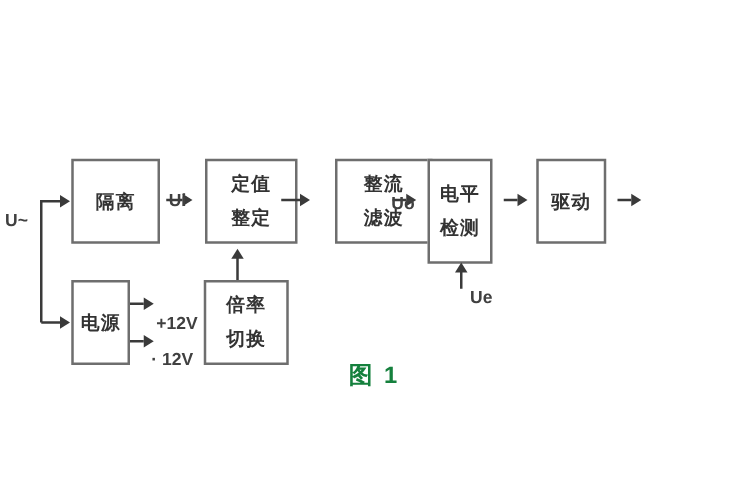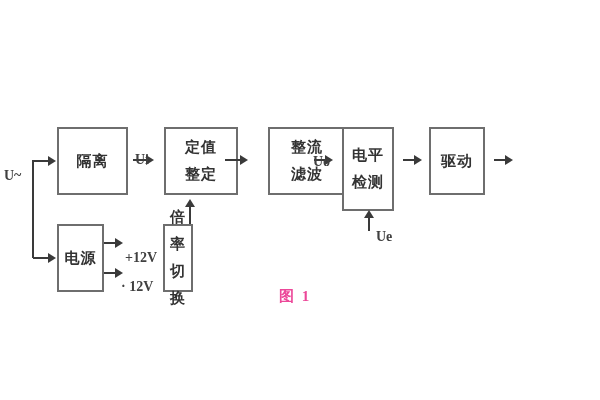--- a/index.html
+++ b/index.html
@@ -1,31 +1,31 @@
 <!DOCTYPE html>
 <html><head>
 <meta charset="utf-8">
 <style>
   html,body{margin:0;padding:0;background:#ffffff;}
   .canvas{
     position:relative;width:600px;height:400px;background:#ffffff;overflow:hidden;
-    font-family:Liberation Serif, serif;color:#333333;
+    font-family:Liberation Sans, sans-serif;color:#333333;
   }
   .block{
     position:absolute;box-sizing:border-box;border:2px solid #6e6e6e;background:#ffffff;
     display:flex;flex-direction:column;align-items:center;justify-content:center;
     font-size:15px;font-weight:600;line-height:27px;letter-spacing:1px;color:#333333;
     text-align:center;
   }
   .hline{position:absolute;height:2px;background:#3a3a3a;}
   .vline{position:absolute;width:2px;background:#3a3a3a;}
   .arr-r{position:absolute;width:0;height:0;border-top:5px solid transparent;border-bottom:5px solid transparent;border-left:8px solid #3a3a3a;}
   .arr-u{position:absolute;width:0;height:0;border-left:5px solid transparent;border-right:5px solid transparent;border-bottom:8px solid #3a3a3a;}
   .sig{position:absolute;font-size:14px;font-weight:700;color:#404040;white-space:nowrap;margin-top:14px;}
-  .caption{position:absolute;font-size:15px;font-weight:600;color:#ec4899;letter-spacing:2px;}
+  .caption{position:absolute;font-size:19px;font-weight:600;color:#15803d;letter-spacing:2px;}
 </style>
 </head>
 <body>
 
 <div class="canvas">
 
   <div class="block" style="left:57px;top:127px;width:71px;height:68px">
     <span>隔离</span>
   </div>
   <div class="block" style="left:164px;top:127px;width:74px;height:68px">
@@ -40,21 +40,21 @@
     <span>电平</span>
     <span>检测</span>
   </div>
   <div class="block" style="left:429px;top:127px;width:56px;height:68px">
     <span>驱动</span>
   </div>
 
   <div class="block" style="left:57px;top:224px;width:47px;height:68px">
     <span>电源</span>
   </div>
-  <div class="block" style="left:163px;top:224px;width:30px;height:68px">
+  <div class="block" style="left:163px;top:224px;width:68px;height:68px">
     <span>倍率</span>
     <span>切换</span>
   </div>
 
   <div class="vline" style="left:32px;top:160px;height:98px"></div>
   <div class="hline" style="left:33px;top:160px;width:15px"></div>
   <div class="arr-r" style="left:48px;top:156px"></div>
   <div class="hline" style="left:33px;top:257px;width:15px"></div>
   <div class="arr-r" style="left:48px;top:253px"></div>
 

